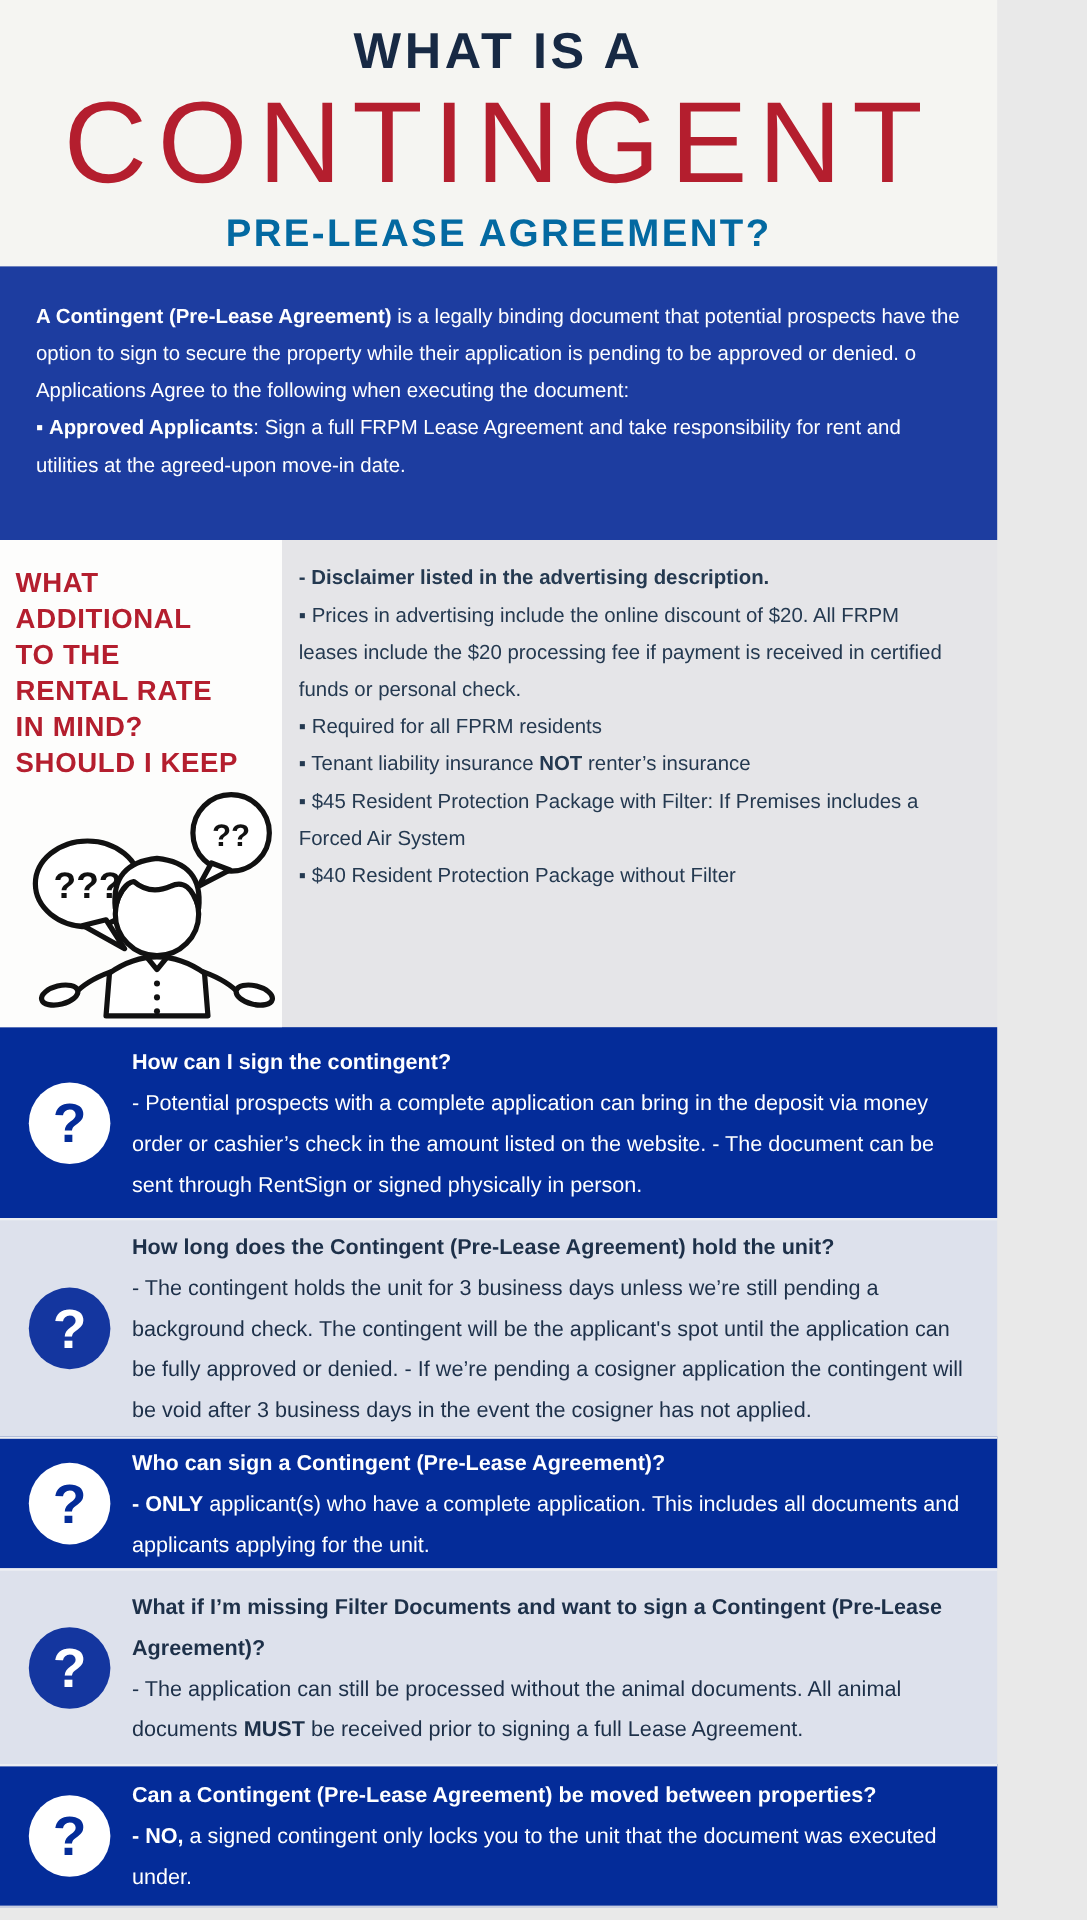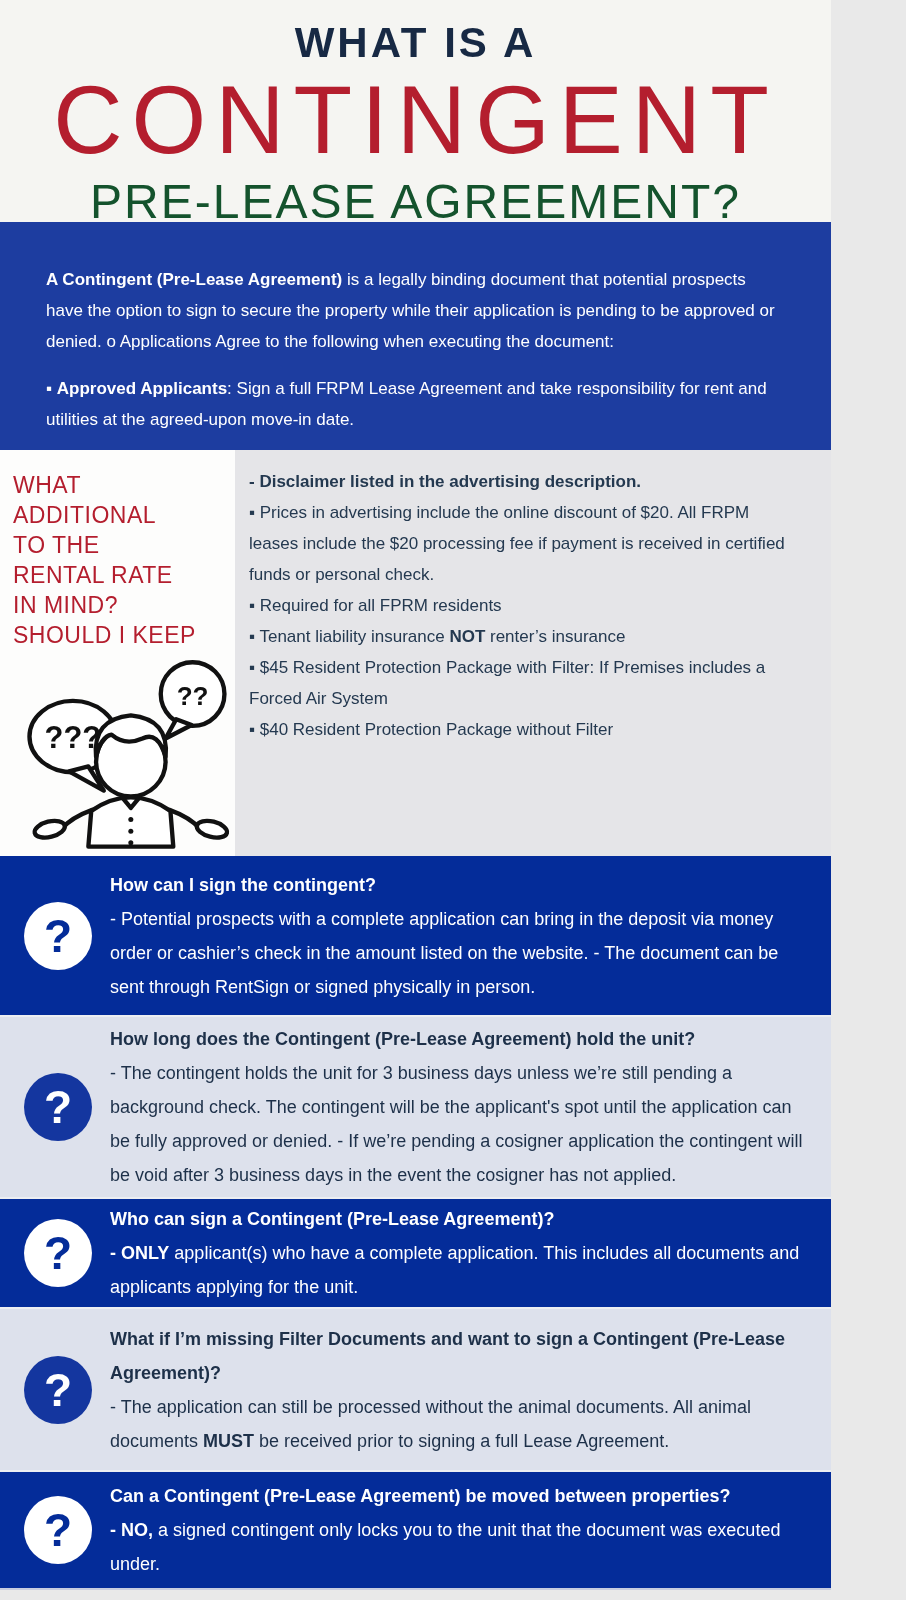--- a/index.html
+++ b/index.html
@@ -8,31 +8,31 @@
     width:906px; height:1600px; overflow:hidden;
     font-family:"Liberation Sans", sans-serif;
     background:#e9e9e9;
   }
   .page { width:831px; height:1600px; display:flex; flex-direction:column; }
 
   
   .header { height:222px; background:#f5f5f2; text-align:center; padding-top:22px; }
   .h-top  { font-size:42px; font-weight:bold; letter-spacing:3px; color:#172944; line-height:1; }
   .h-main { font-size:96px; font-weight:normal; letter-spacing:9px; color:#b41e2e; line-height:1; margin-top:8px; }
-  .h-sub  { font-size:48px; font-weight:normal; letter-spacing:2px; color:#14532d; line-height:1; margin-top:10px; }
+  .h-sub  { font-size:32px; font-weight:bold; letter-spacing:2px; color:#0369a1; line-height:1; margin-top:10px; }
 
   
   .intro { height:228px; background:#1d3da0; color:#ffffff; padding:26px 30px 0 30px; }
-  .intro p { margin:16px; font-size:17px; line-height:31px; }
+  .intro p { margin:0; font-size:17px; line-height:31px; }
   .b { font-weight:bold; }
 
   
   .middle { height:406px; display:flex; }
   .middle-left { width:235px; background:#fdfdfc; padding:20px 0 0 13px; position:relative; }
-  .red-heading div { font-size:23px; line-height:30px; font-weight:normal; color:#b41e2e; white-space:nowrap; letter-spacing:0.5px; }
+  .red-heading div { font-size:23px; line-height:30px; font-weight:bold; color:#b41e2e; white-space:nowrap; letter-spacing:0.5px; }
   .illus { display:block; margin:2px 0 0 2px; }
   .middle-right { flex:1; background:#e5e5e8; color:#243950; padding:16px 41px 0 14px; }
   .middle-right p { margin:0; font-size:17px; line-height:31px; }
 
   
   .qa { display:flex; align-items:center; padding:8px 28px 8px 24px; border-top:2px solid #eceef2; }
   .qa-icon {
     flex:0 0 68px; width:68px; height:68px; border-radius:50%;
     display:flex; align-items:center; justify-content:center;
     font-size:46px; font-weight:bold; margin-right:18px;

